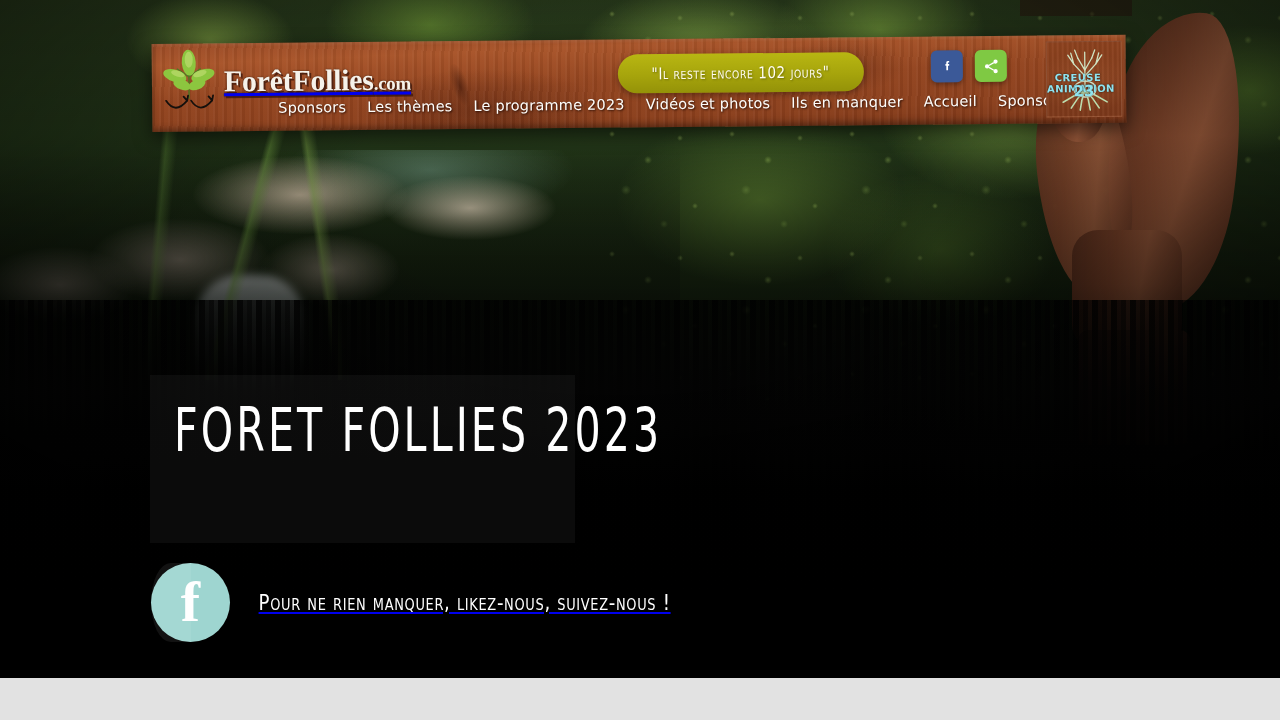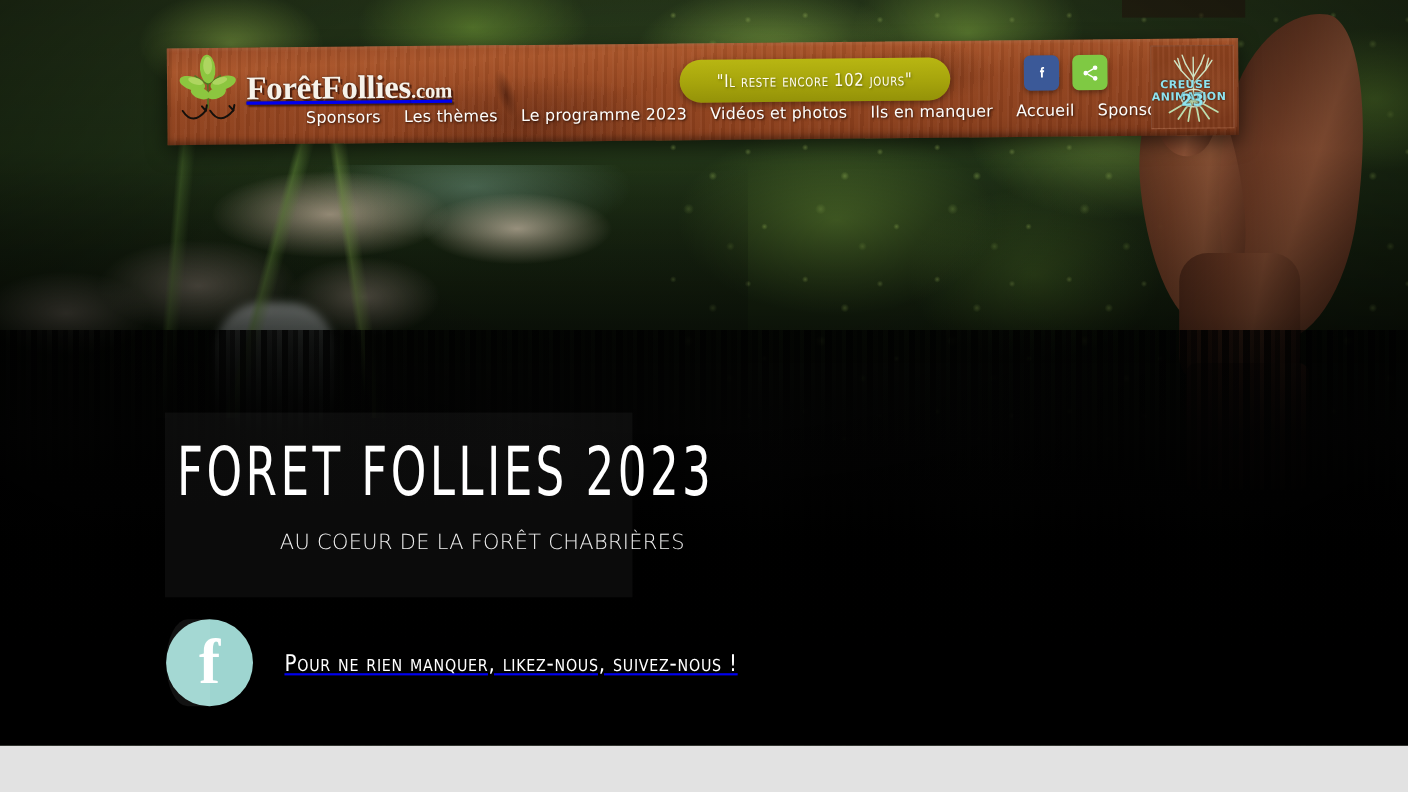--- a/index.html
+++ b/index.html
@@ -267,23 +267,22 @@
   
   #hero-panel {
     position: absolute;
     left: 150px; top: 375px;
     width: 425px; height: 168px;
     background: rgba(255,255,255,.045);
     z-index: 4;
   }
   #hero-copy {
     position: absolute;
-    left: 161px; top: 393px;
+    left: 174px; top: 393px;
     z-index: 6;
-    text-align: center;
   }
   #hero-title {
     color: #ffffff;
     font-family: "DejaVu Sans Condensed", "Liberation Sans Narrow", "Liberation Sans", sans-serif;
     font-size: 52px;
     line-height: 62px;
     letter-spacing: 3.5px;
     font-weight: 300;
     transform: scaleY(1.18) scaleX(.88);
     transform-origin: left top;
@@ -460,21 +459,20 @@
       <span id="partner-label">CREUSE ANIMATION</span>
       <span id="partner-num">23</span>
     </a>
   </div>
 
   <div id="hero-panel"></div>
 
   <div id="hero-copy">
     <h1 id="hero-title">FORET FOLLIES 2023</h1>
     <div id="hero-sub">
-      <div>AU COEUR DE LA FORÊT CHABRIÈRES</div>
     </div>
   </div>
 
   <a href="#" id="fb-cta">
     <span id="fb-circle">
       <span id="fb-glyph">f</span>
     </span>
     <span id="fb-text">Pour ne rien manquer, likez-nous, suivez-nous !</span>
   </a>
 

